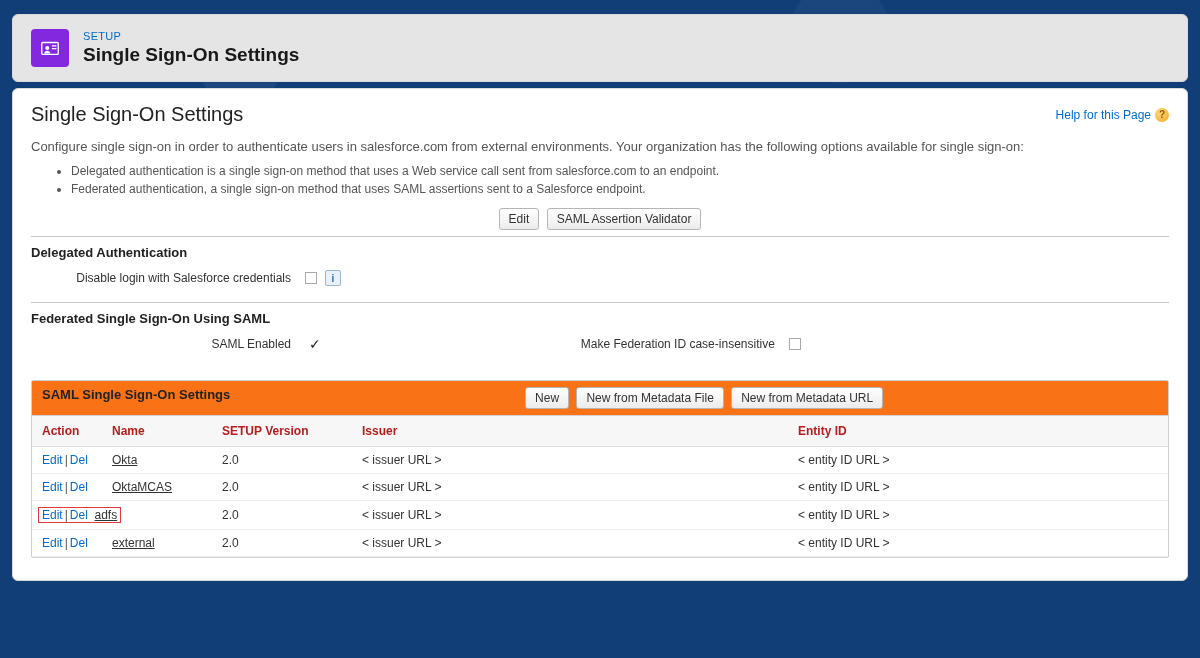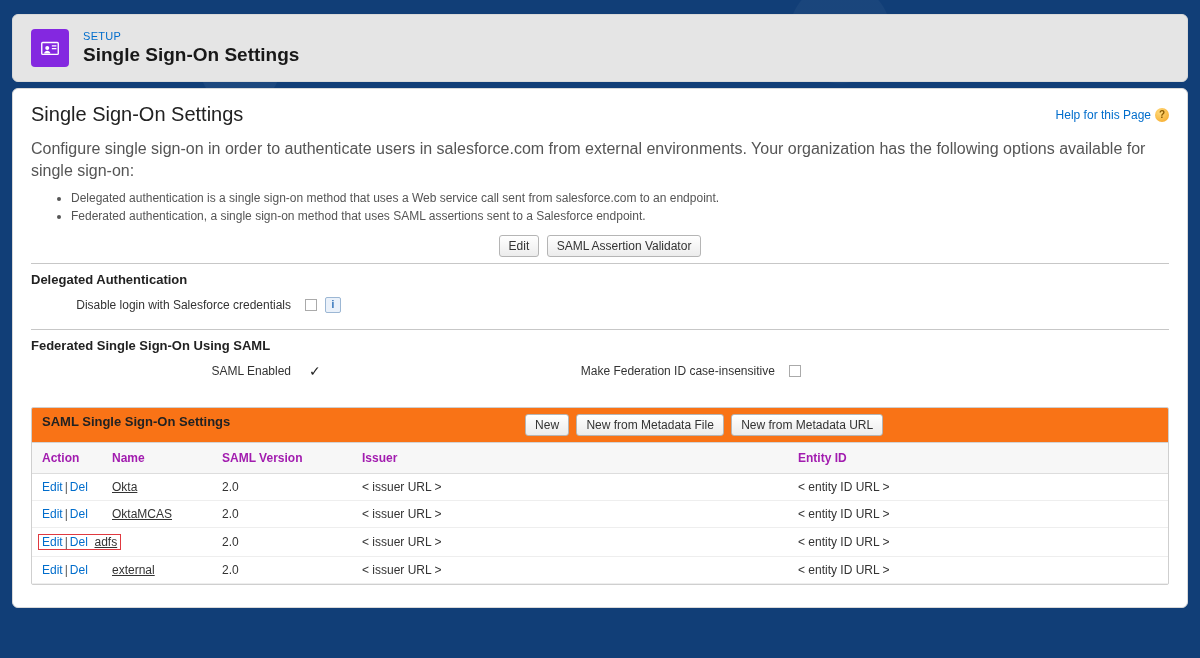--- a/index.html
+++ b/index.html
@@ -66,21 +66,21 @@
     padding-bottom: 4px;
   }
   .page-title { font-size: 20px; font-weight: 400; color: #222; }
   .help-link { display: flex; align-items: center; gap: 4px; color: #006dcc; font-size: 12px; text-decoration: none; cursor: pointer; }
   .help-icon {
     width: 14px; height: 14px; border-radius: 50%;
     background: radial-gradient(circle at 35% 30%, #ffd97a, #f5a623);
     display:flex;align-items:center;justify-content:center;
     color:#8a5a00;font-weight:bold;font-size:10px;
   }
-  .intro-text { color: #555; font-size: 16px; margin: 8px 0 6px 0; line-height: 1.4; }
+  .intro-text { color: #555; font-size: 13px; margin: 8px 0 6px 0; line-height: 1.4; }
   .bullets { margin: 4px 0 10px 40px; padding: 0; color: #555; font-size: 12px; line-height: 1.5; }
   .btn-row { text-align: center; margin: 8px 0 4px 0; }
   .btn {
     display: inline-block;
     background: linear-gradient(#ffffff,#ececec);
     border: 1px solid #b5b5b5;
     border-radius: 3px;
     padding: 3px 9px;
     font-size: 12px;
     color: #333;
@@ -109,21 +109,21 @@
     display: flex;
     align-items: flex-start;
     border-bottom: 1px solid #d3d3d3;
     gap: 20px;
   }
   .saml-table-head .section-label { padding: 0; flex: 0 0 auto; }
   .saml-table-head .btn-group { flex: 1; text-align: center; }
   table.saml { width: 100%; border-collapse: collapse; font-size: 12px; }
   table.saml th {
     text-align: left; background: #f7f7f7; border-bottom: 1px solid #ddd;
-    padding: 8px 10px; font-weight: bold; color: #a21caf;
+    padding: 8px 10px; font-weight: bold; color: #b91c1c;
   }
   table.saml td { padding: 6px 10px; border-bottom: 1px solid #eee; color: #333; }
   .col-action { width: 70px; }
   .col-name { width: 110px; }
   .col-ver { width: 140px; }
   .col-issuer { width: auto; }
   .col-entity { width: 380px; }
   .link { color: #006dcc; text-decoration: none; cursor: pointer; }
   .name-link { color: #333; text-decoration: underline; cursor: pointer; }
   .row-highlight .cell-group {
@@ -202,21 +202,21 @@
           <button class="btn">New</button>
           <button class="btn">New from Metadata File</button>
           <button class="btn">New from Metadata URL</button>
         </span>
       </div>
       <table class="saml">
         <thead>
           <tr>
             <th class="col-action">Action</th>
             <th class="col-name">Name</th>
-            <th class="col-ver">SAML Version</th>
+            <th class="col-ver">SETUP Version</th>
             <th class="col-issuer">Issuer</th>
             <th class="col-entity">Entity ID</th>
           </tr>
         </thead>
         <tbody id="saml-tbody">
             <tr>
               <td><a class="link">Edit</a><span class="sep">|</span><a class="link">Del</a></td>
               <td><a class="name-link">Okta</a></td>
               <td>2.0</td>
               <td>&lt; issuer URL &gt;</td>

